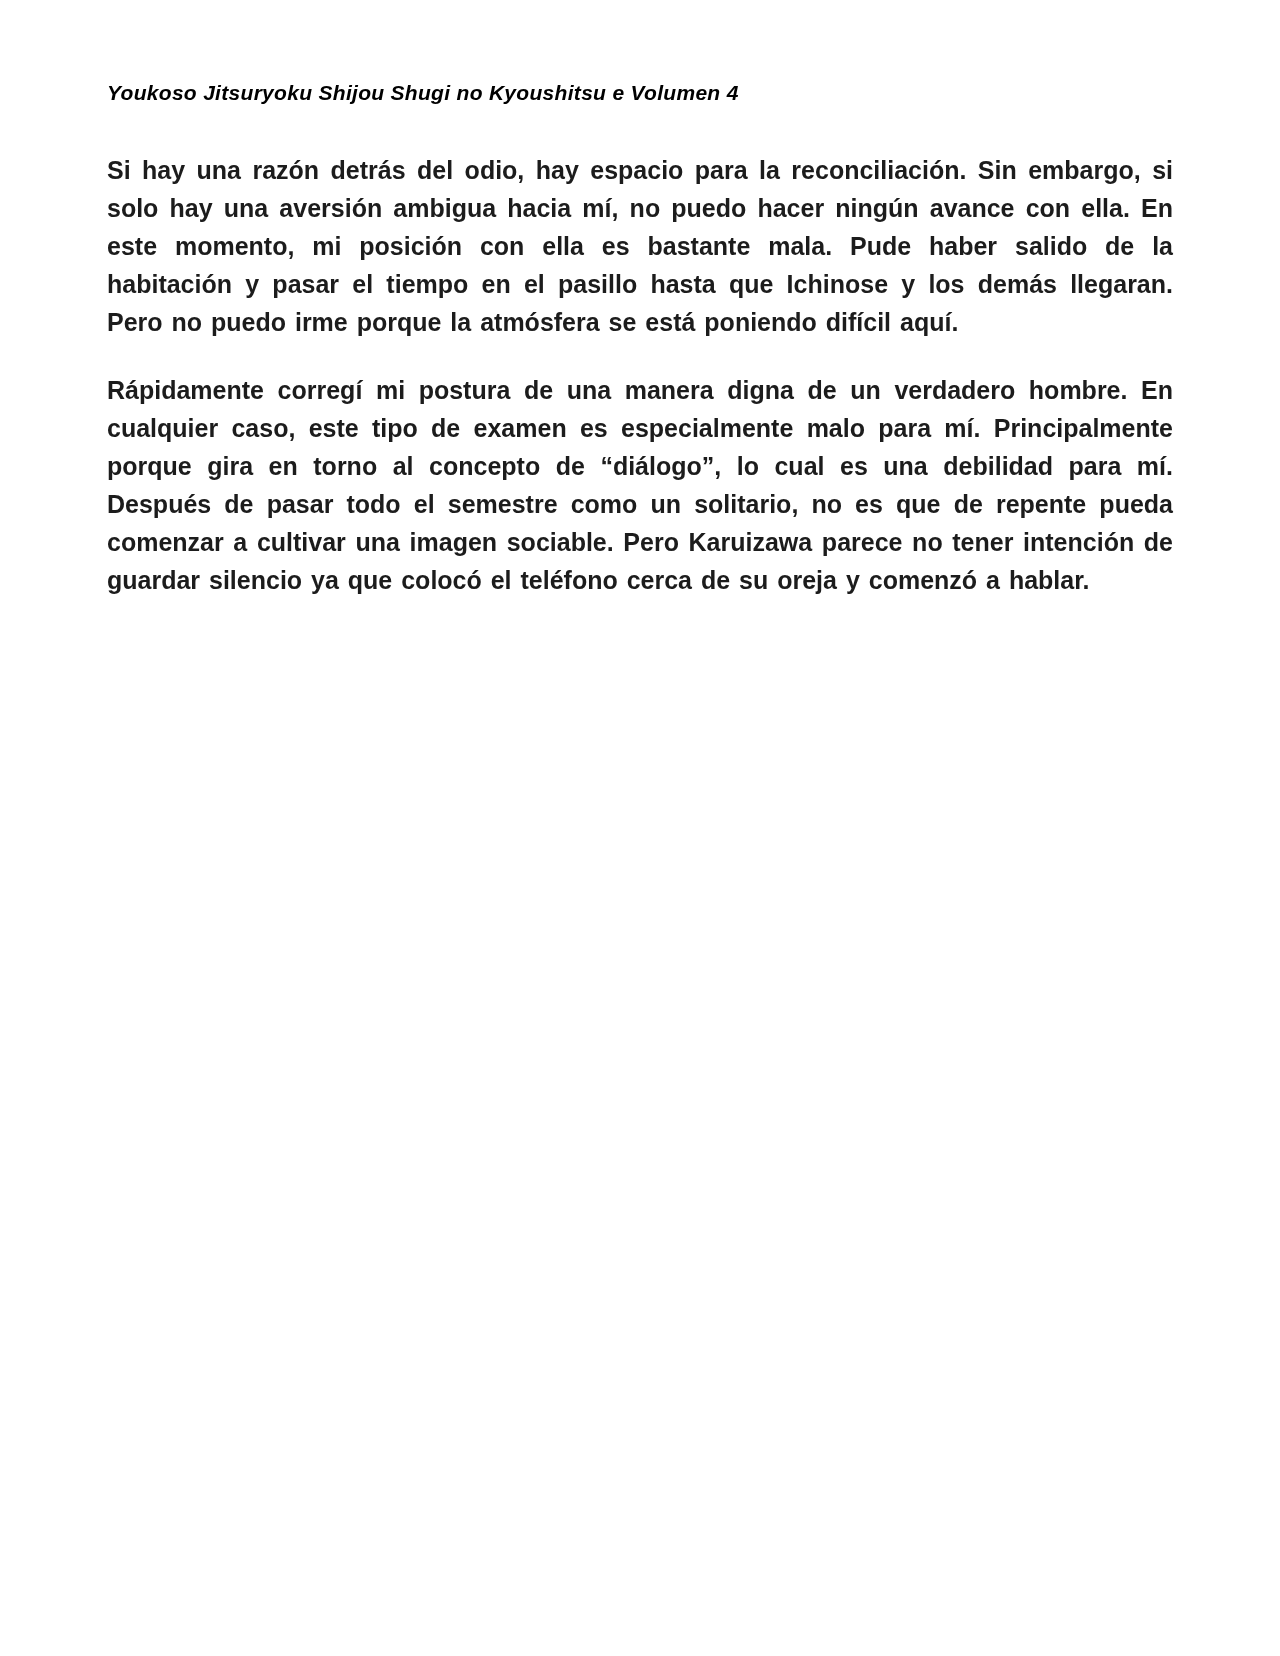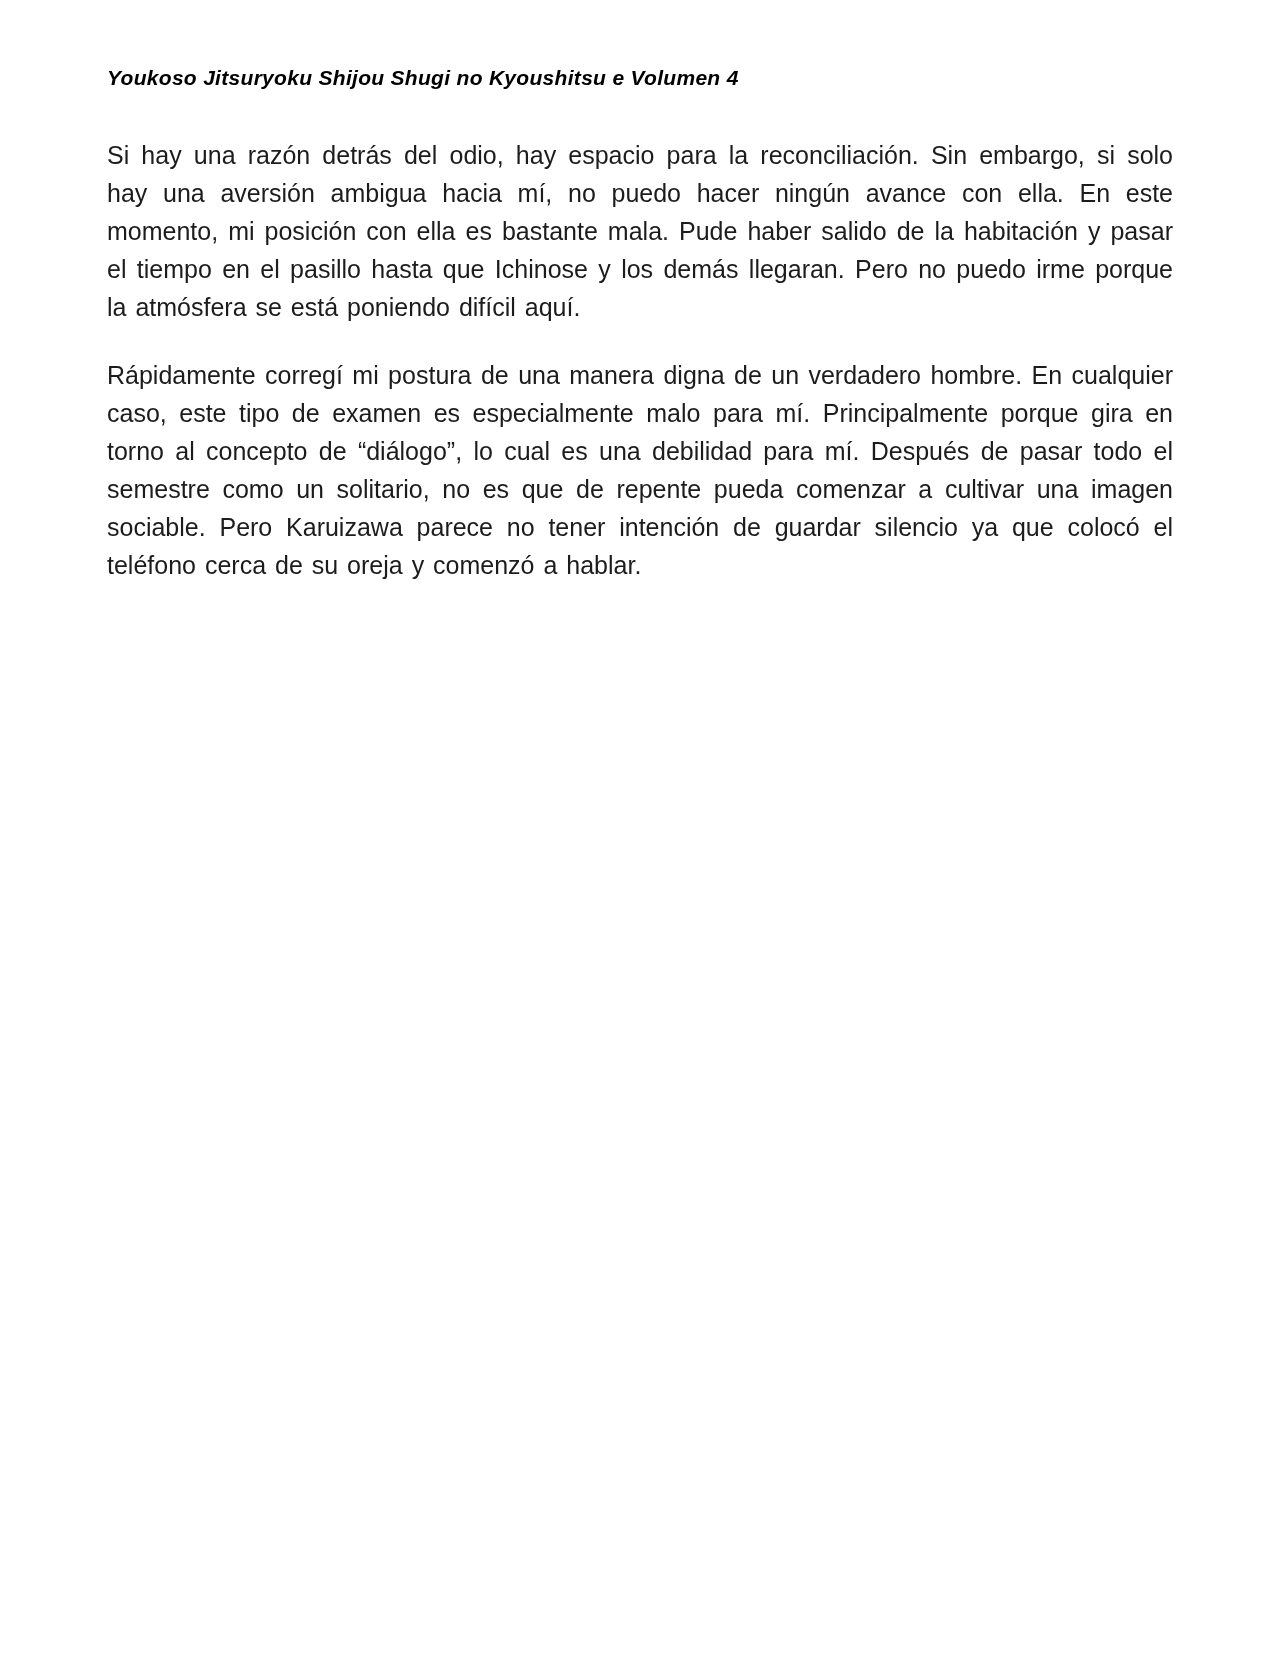--- a/index.html
+++ b/index.html
@@ -4,38 +4,39 @@
 <style>
   html, body {
     margin: 0;
     padding: 0;
     background: #ffffff;
   }
   .page {
     position: relative;
     width: 1280px;
     height: 1424px;
-    margin: 0 auto;
+    margin: 15px auto;
     background: #ffffff;
     box-sizing: border-box;
     padding: 66px 107px 0 107px;
     font-family: "Liberation Sans", sans-serif;
     overflow: hidden;
   }
   .header-title {
     font-family: "Liberation Sans", sans-serif;
     font-weight: bold;
     font-style: italic;
     font-size: 21px;
     letter-spacing: 0.3px;
     color: #000000;
   }
   .doc-body {
     margin-top: 46px;
     color: #1c1c1c;
+    font-weight: bold;
   }
   .doc-body p {
     margin: 0 0 30px 0;
     font-size: 25px;
     line-height: 38px;
     text-align: justify;
     text-align-last: left;
     word-spacing: 2px;
     color: #1c1c1c;
   }

